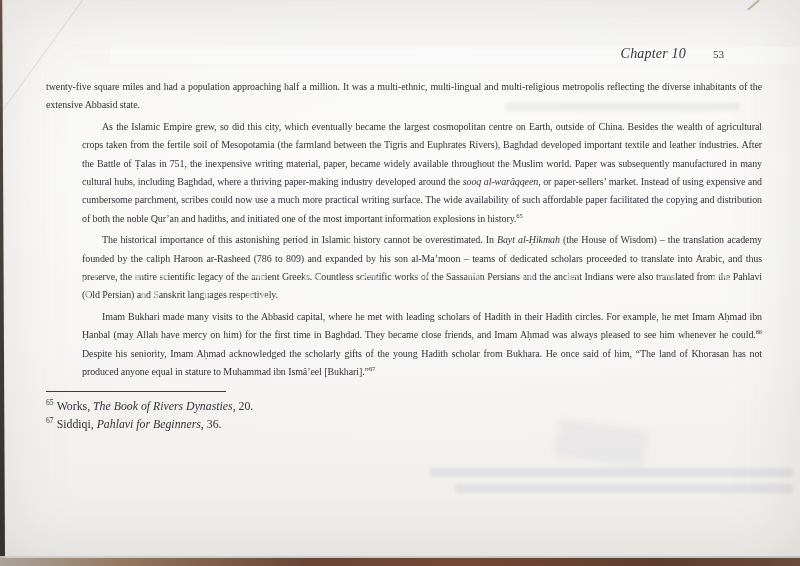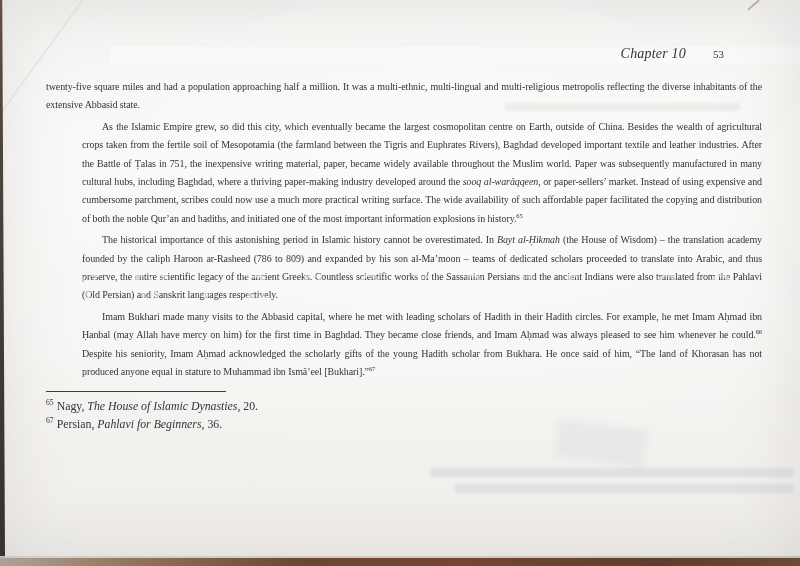--- a/index.html
+++ b/index.html
@@ -103,22 +103,22 @@
   <div class="content">
     <div class="body-text">
         <p class="para"><span>twenty-five square miles and had a population approaching half a million. It was a multi-ethnic, multi-lingual and multi-religious metropolis reflecting the diverse inhabitants of the extensive Abbasid state.</span></p>
         <p class="para indent"><span>As the Islamic Empire grew, so did this city, which eventually became the largest cosmopolitan centre on Earth, outside of China. Besides the wealth of agricultural crops taken from the fertile soil of Mesopotamia (the farmland between the Tigris and Euphrates Rivers), Baghdad developed important textile and leather industries. After the Battle of Ṭalas in 751, the inexpensive writing material, paper, became widely available throughout the Muslim world. Paper was subsequently manufactured in many cultural hubs, including Baghdad, where a thriving paper-making industry developed around the </span><i>sooq al-warâqqeen</i><span>, or paper-sellers’ market. Instead of using expensive and cumbersome parchment, scribes could now use a much more practical writing surface. The wide availability of such affordable paper facilitated the copying and distribution of both the noble Qur’an and hadiths, and initiated one of the most important information explosions in history.</span><sup>65</sup></p>
         <p class="para indent"><span>The historical importance of this astonishing period in Islamic history cannot be overestimated. In </span><i>Bayt al-Ḥikmah</i><span> (the House of Wisdom) – the translation academy founded by the caliph Haroon ar-Rasheed (786 to 809) and expanded by his son al-Ma’moon – teams of dedicated scholars proceeded to translate into Arabic, and thus preserve, the entire scientific legacy of the ancient Greeks. Countless scientific works of the Sassanian Persians and the ancient Indians were also translated from the Pahlavi (Old Persian) and Sanskrit languages respectively.</span></p>
         <p class="para indent"><span>Imam Bukhari made many visits to the Abbasid capital, where he met with leading scholars of Hadith in their Hadith circles. For example, he met Imam Aḥmad ibn Ḥanbal (may Allah have mercy on him) for the first time in Baghdad. They became close friends, and Imam Aḥmad was always pleased to see him whenever he could.</span><sup>66</sup><span> Despite his seniority, Imam Aḥmad acknowledged the scholarly gifts of the young Hadith scholar from Bukhara. He once said of him, “The land of Khorasan has not produced anyone equal in stature to Muhammad ibn Ismâ’eel [Bukhari].”</span><sup>67</sup></p>
       </div>
     <div class="footnotes">
       <div class="fn-rule"></div>
       <div class="fn-list">
-          <div class="fn-item"><span class="fn-num">65</span><span>Nagy, </span><i>The House of Islamic Dynasties</i><span>, 20.</span></div>
-          <div class="fn-item"><span class="fn-num">67</span><span>Persian, </span><i>Pahlavi for Beginners</i><span>, 36.</span></div>
+          <div class="fn-item"><span class="fn-num">65</span><span>Works, </span><i>The Book of Rivers Dynasties</i><span>, 20.</span></div>
+          <div class="fn-item"><span class="fn-num">67</span><span>Siddiqi, </span><i>Pahlavi for Beginners</i><span>, 36.</span></div>
         </div>
     </div>
   </div>
 
   <div class="bleed bleed-1"></div>
   <div class="bleed bleed-4"></div>
   <div class="bleed bleed-2"></div>
   <div class="bleed bleed-3"></div>
 
   <div class="watermark" style="color: rgb(199, 200, 205);">

